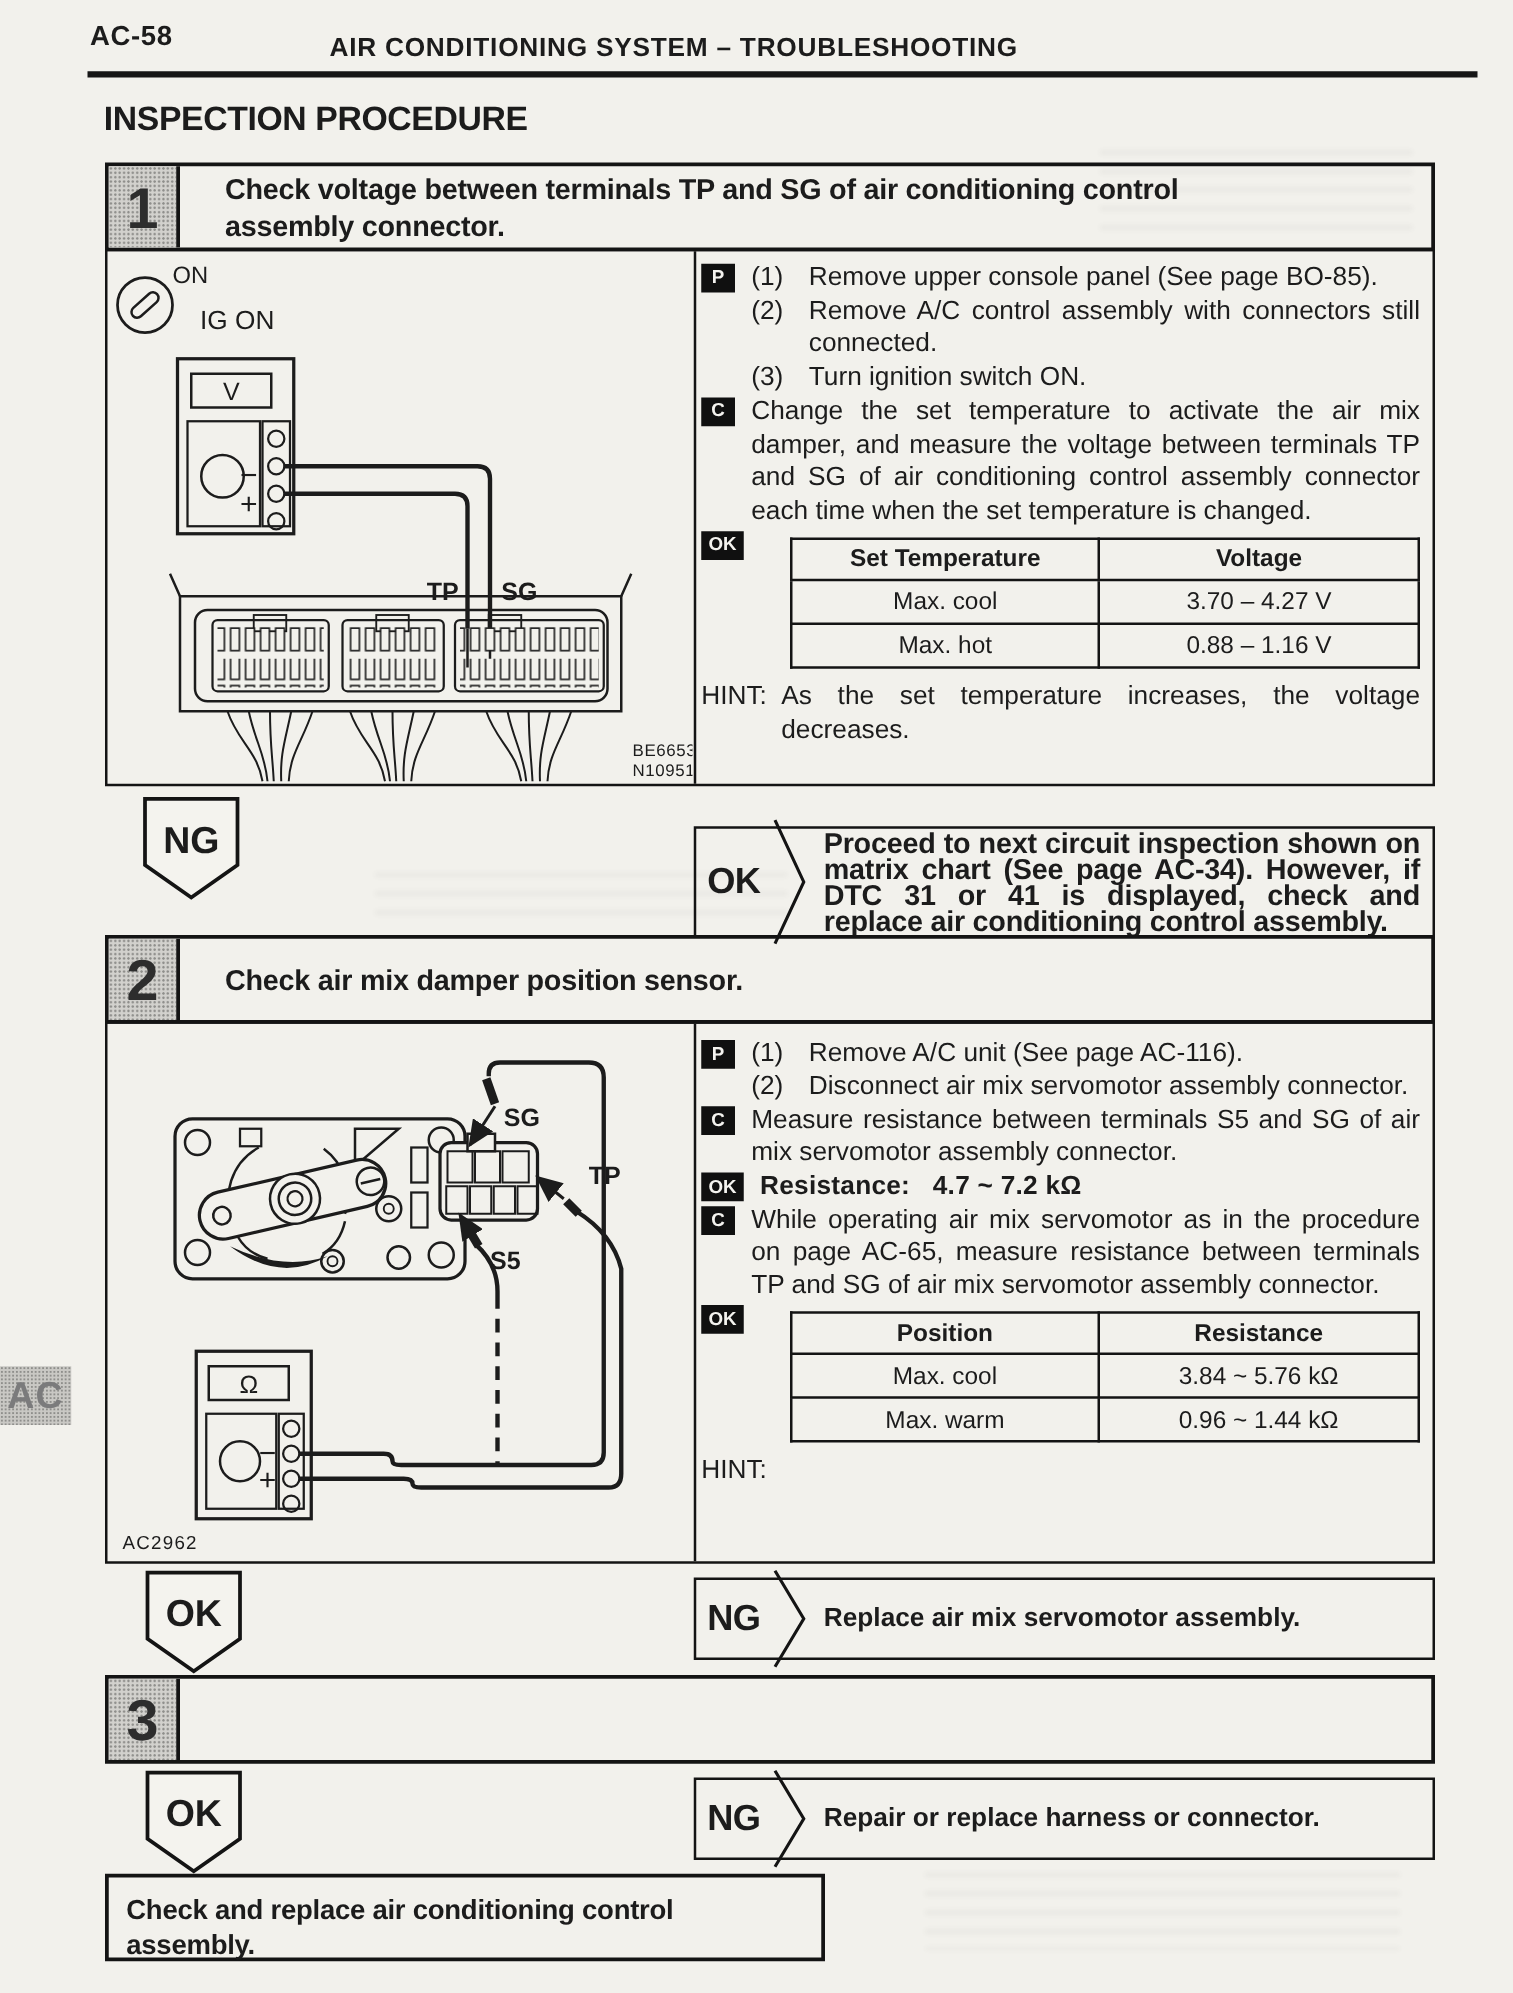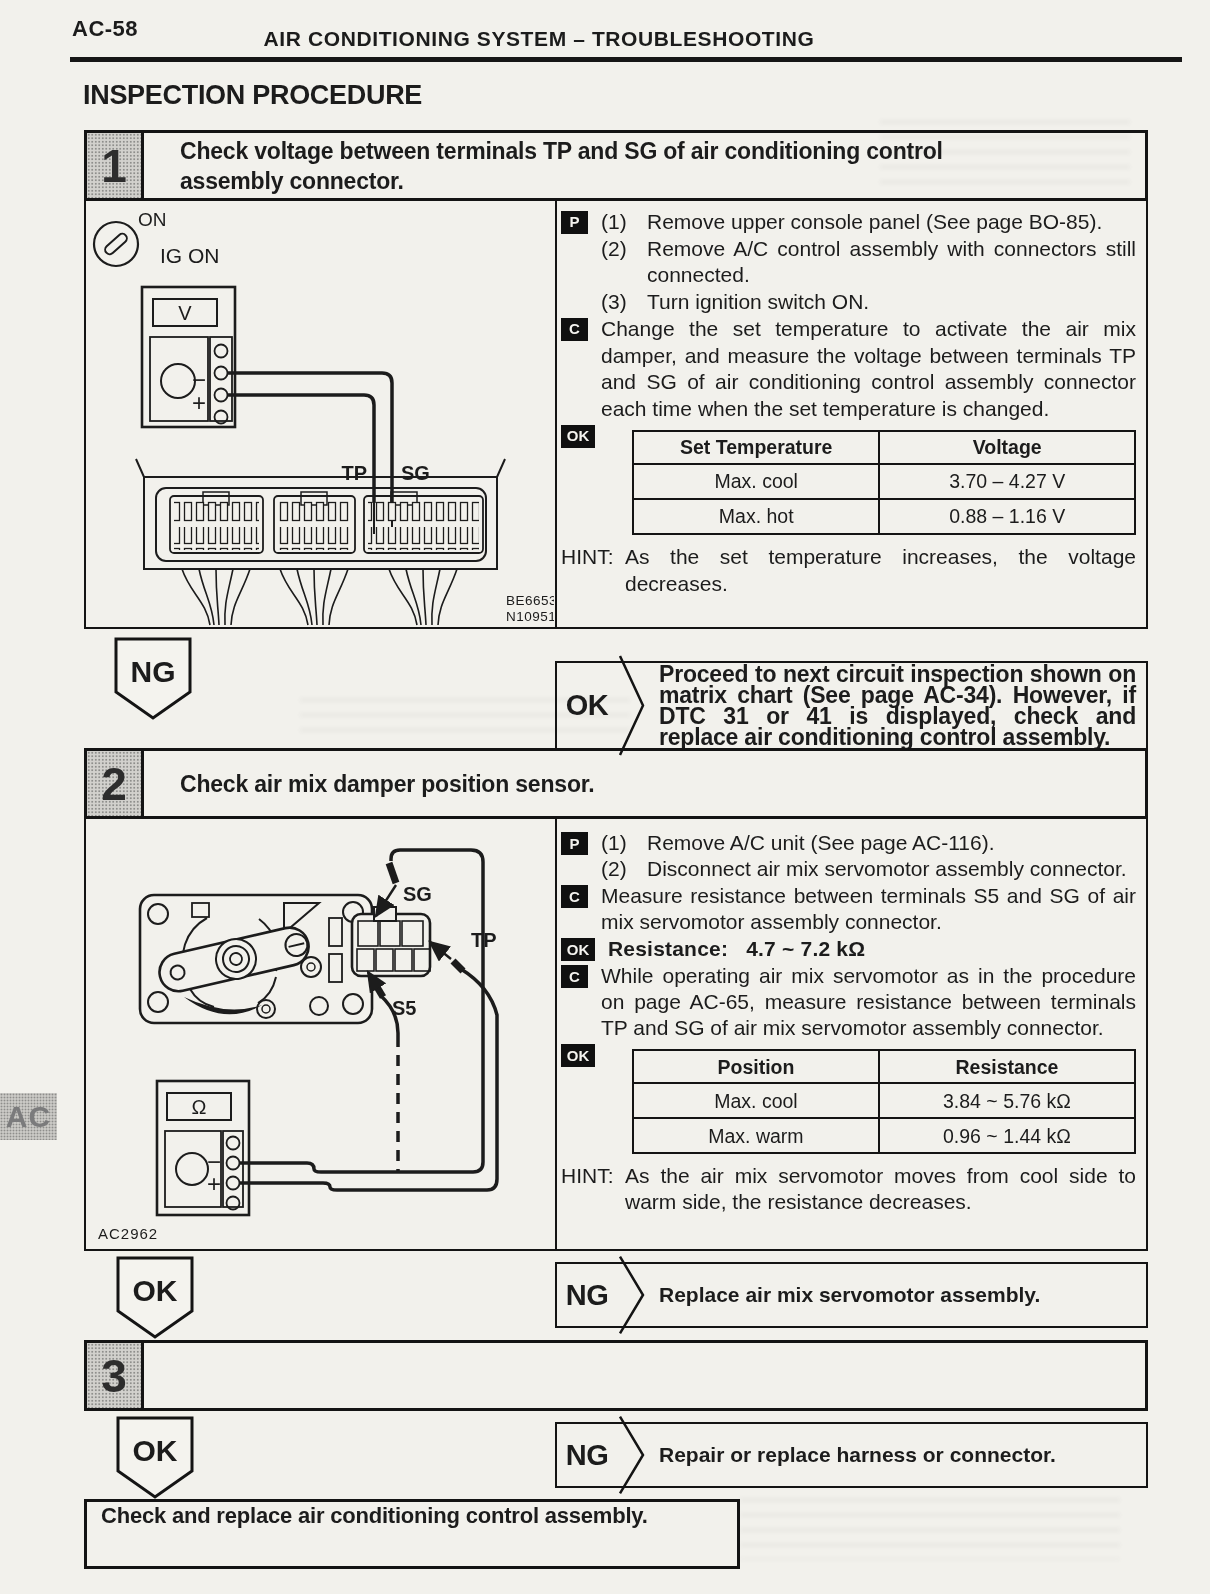--- a/index.html
+++ b/index.html
@@ -71,23 +71,23 @@
   #s1-ok-box { top:661px; height:89px; }
   #s2-ng-box { top:1262px; height:66px; }
   #s3-ng-box { top:1422px; height:66px; }
   .result-label { flex:none; width:60px; text-align:center; font-size:29px; font-weight:700; letter-spacing:-.5px; }
   .result-chevron { flex:none; width:30px; align-self:stretch; position:relative; }
   .result-chevron svg { position:absolute; left:0; top:-9px; width:30px; height:calc(100% + 18px); }
   .result-text { flex:1; padding:2px 10px 2px 12px; font-weight:700; text-align:justify; }
   #s1-ok-box .result-text { font-size:23px; line-height:21px; letter-spacing:-.2px; }
   #s2-ng-box .result-text, #s3-ng-box .result-text { font-size:21px; }
 
-  .final-box { position:absolute; left:84px; top:1499px; width:656px; height:70px;
+  .final-box { position:absolute; left:84px; top:1499px; width:576px; height:70px;
     border:3px solid #141414; font-size:22px; font-weight:700; line-height:28px;
-    padding:0 14px; letter-spacing:-.2px; }
+    padding:12px 14px; letter-spacing:-.2px; }
 
   .ac-tab { position:absolute; left:0; top:1093px; width:57px; height:47px;
     background-color:#c9c8c4;
     background-image:radial-gradient(#8e8e8b .8px, transparent 1.1px);
     background-size:3px 3px;
     display:flex; align-items:center; justify-content:center;
     font-size:30px; font-weight:700; color:#7b7b7c; letter-spacing:1px; }
 
   .ghost { position:absolute; opacity:.05; pointer-events:none;
     background:repeating-linear-gradient(180deg,#444 0 4px,transparent 4px 15px);
@@ -400,21 +400,20 @@
           <tr>
             <td>Max. warm</td>
             <td>0.96 ~ 1.44 kΩ</td>
           </tr>
         </tbody>
           </table>
       </div>
     </div>
     <div class="hint">
       <div class="hint-label">HINT:</div>
-      <div class="hint-text">As the air mix servomotor moves from cool side to warm side, the resistance decreases.</div>
     </div>
   </div>
 </div>
 
 <svg class="flag" style="left:116px;top:1256px" width="78" height="84" viewBox="0 0 78 84">
   <polygon points="2,2 76,2 76,55 39,81 2,55" fill="#f4f3ee" stroke="#141414" stroke-width="3"></polygon>
   <text x="39" y="45" text-anchor="middle" font-size="30" font-weight="bold" fill="#1c1c1c">OK</text>
 </svg>
 
 <div class="result-box" id="s2-ng-box">

